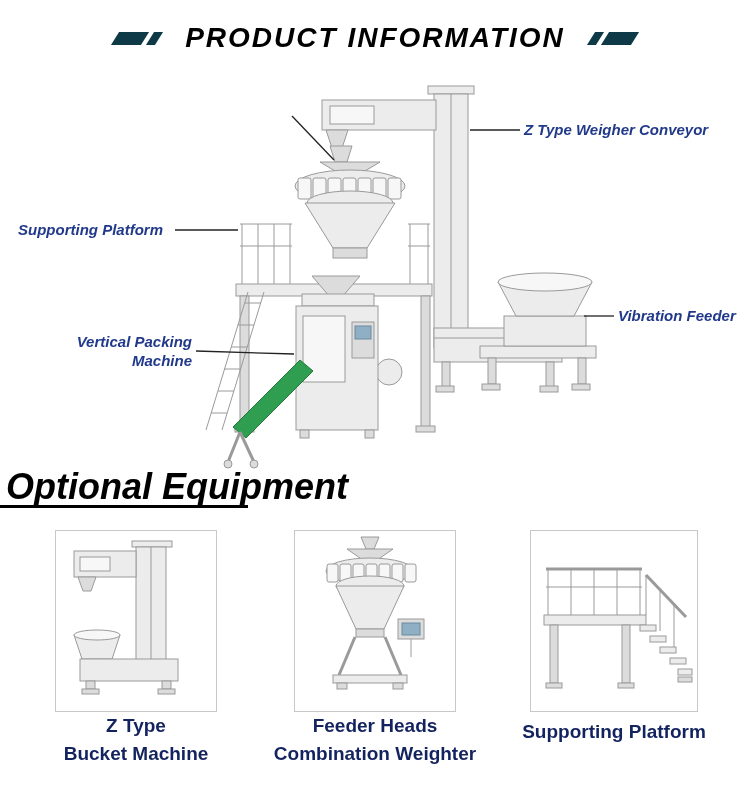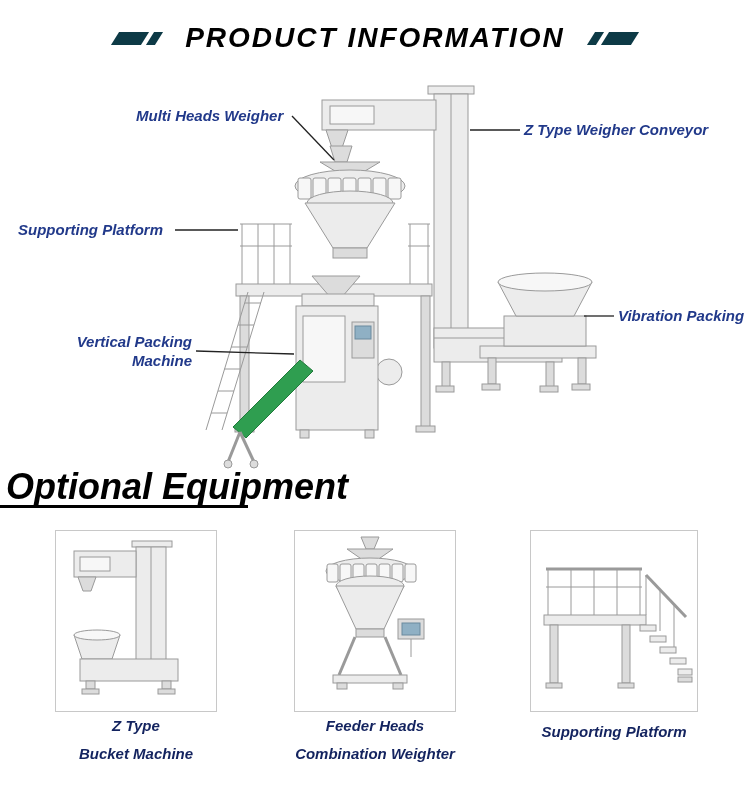--- a/index.html
+++ b/index.html
@@ -34,22 +34,22 @@
     font-weight:bold; font-style:italic; color:var(--heading_color); }
   .oe-underline { position:absolute; left:0; top:505px; width:248px; height:3px;
     background:#000; }
 
   
   .card { position:absolute; top:530px; width:162px; height:182px;
     background:#fff; border:1px solid var(--card_border); box-sizing:border-box; }
   #card-0 { left:55px; } #card-1 { left:294px; } #card-2 { left:530px; width:168px; }
   .card svg { width:100%; height:100%; display:block; }
 
-  .caption { position:absolute; width:240px; text-align:center; font-size:15px;
-    font-weight:bold; font-style:italic; color:var(--caption_color); line-height:28px; }
+  .caption { position:absolute; width:240px; text-align:center; font-size:19px;
+    font-weight:bold; color:var(--caption_color); line-height:28px; }
   #cap-0 { left:16px;  top:712px; }
   #cap-1 { left:255px; top:712px; }
   #cap-2 { left:494px; top:718px; }
 
   
   .mb { fill:var(--machine_body);  stroke:var(--machine_stroke); stroke-width:1; }
   .ml { fill:var(--machine_light); stroke:var(--machine_stroke); stroke-width:1; }
   .mm { fill:var(--machine_mid);   stroke:var(--machine_stroke); stroke-width:1; }
   .mt { stroke:var(--machine_stroke); stroke-width:1; fill:none; }
   .belt { fill:var(--belt_green); stroke:#1f7a3a; stroke-width:1; }
@@ -167,28 +167,27 @@
 
       <g>
         <line class="connector" x1="292" y1="46" x2="334" y2="90"></line>
         <line class="connector" x1="520" y1="60" x2="470" y2="60"></line>
         <line class="connector" x1="175" y1="160" x2="238" y2="160"></line>
         <line class="connector" x1="196" y1="281" x2="294" y2="284"></line>
         <line class="connector" x1="614" y1="246" x2="584" y2="246"></line>
       </g>
     </svg>
 
-    <div class="dlabel" id="label-weigher">Multi Heads Weigher</div>
     <div class="dlabel" id="label-zconveyor">Z Type Weigher Conveyor</div>
     <div class="dlabel" id="label-platform">Supporting Platform</div>
     <div class="dlabel" id="label-packing">
       <div>Vertical Packing</div>
       <div>Machine</div>
     </div>
-    <div class="dlabel" id="label-feeder">Vibration Packing</div>
+    <div class="dlabel" id="label-feeder">Vibration Feeder</div>
   </div>
 
   <div class="oe-heading">Optional Equipment</div>
   <div class="oe-underline"></div>
 
   <div class="card" id="card-0">
     <svg viewBox="0 0 160 180">
       <rect class="mb" x="76" y="10" width="40" height="6"></rect>
       <rect class="mb" x="80" y="16" width="30" height="120"></rect>
       <line class="mt" x1="95" y1="16" x2="95" y2="136"></line>

